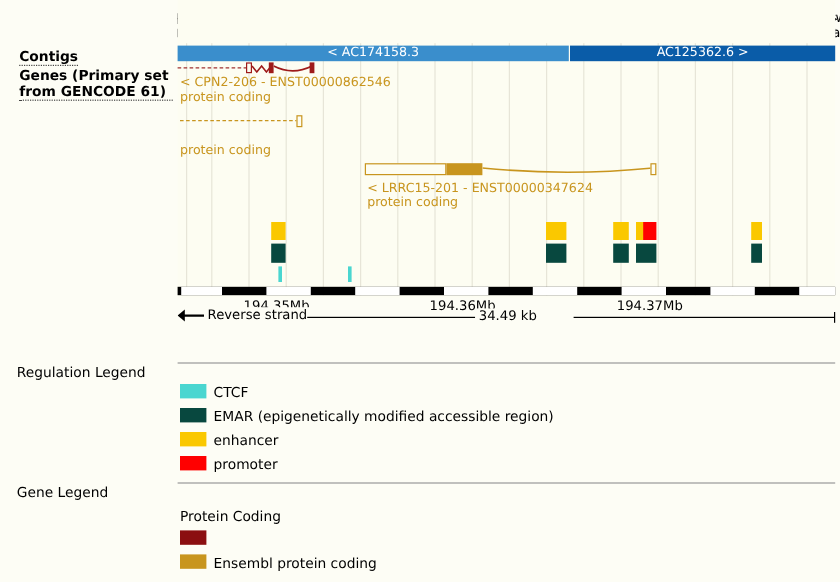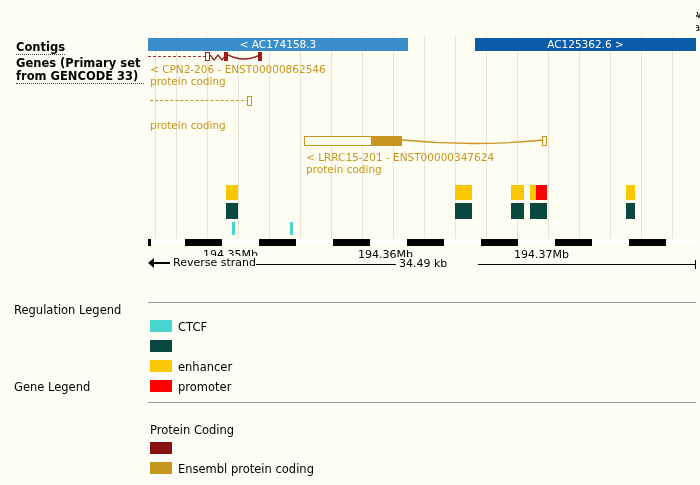--- a/index.html
+++ b/index.html
@@ -121,24 +121,24 @@
   <div class="gridline" style="left:548px;"></div>
   <div class="gridline" style="left:579px;"></div>
   <div class="gridline" style="left:610px;"></div>
   <div class="gridline" style="left:641px;"></div>
   <div class="gridline" style="left:672px;"></div>
 
   <div class="tracklabel" style="left:16px;top:41px;width:128px;">
     <span class="dotted">Contigs</span>
   </div>
   <div class="tracklabel" style="left:16px;top:57px;width:128px;">
-    <span class="dotted">Genes (Primary set from GENCODE 33)</span>
-  </div>
-
-  <div class="contig" style="left:148px;top:38px;width:260px;background:#3a8ecc;">&lt; AC174158.3</div>
+    <span class="dotted">Genes (Primary set from GENCODE 61)</span>
+  </div>
+
+  <div class="contig" style="left:148px;top:38px;width:326px;background:#3a8ecc;">&lt; AC174158.3</div>
   <div class="contig" style="left:475px;top:38px;width:221px;background:#0a5ca8;">AC125362.6 &gt;</div>
 
   <div class="abs" style="left:148px;top:50px;width:170px;height:12px;">
     <div class="intron-dash" style="left:0px;top:6px;width:58px;"></div>
     <div class="exon-open" style="left:57px;top:2px;width:5px;height:9px;border:1.3px solid #9e1b1b;box-sizing:border-box;"></div>
     <svg class="abs" style="left:62px;top:3px;" width="16" height="8" viewBox="0 0 16 8">
       <polyline points="0,2 4,7 8,2 12,7 16,2" fill="none" stroke="#9e1b1b" stroke-width="1.3"></polyline>
     </svg>
     <div class="exon" style="left:76px;top:2px;width:4px;height:9px;"></div>
     <svg class="abs" style="left:80px;top:4px;" width="32" height="8" viewBox="0 0 32 8">
@@ -210,28 +210,29 @@
     <div class="kbtext" style="left:248px;top:1px;">34.49 kb</div>
   </div>
 
   <div class="legend-head" style="left:14px;top:303px;">Regulation Legend</div>
   <div class="legendrule" style="left:148px;top:302px;width:548px;"></div>
 
   <div class="swatch" style="left:150px;top:320px;background:#4ad6d0;"></div>
   <div class="legend-text" style="left:178px;top:320px;">CTCF</div>
 
   <div class="swatch" style="left:150px;top:340px;background:#08483f;"></div>
+  <div class="legend-text" style="left:178px;top:340px;">EMAR (epigenetically modified accessible region)</div>
 
   <div class="swatch" style="left:150px;top:360px;background:#fac800;"></div>
   <div class="legend-text" style="left:178px;top:360px;">enhancer</div>
 
   <div class="swatch" style="left:150px;top:380px;background:#ff0000;"></div>
   <div class="legend-text" style="left:178px;top:380px;">promoter</div>
 
-  <div class="legend-head" style="left:14px;top:380px;">Gene Legend</div>
+  <div class="legend-head" style="left:14px;top:403px;">Gene Legend</div>
   <div class="legendrule" style="left:148px;top:402px;width:548px;"></div>
 
   <div class="legend-sub" style="left:150px;top:423px;">Protein Coding</div>
 
   <div class="swatch" style="left:150px;top:442px;background:#8b0f11;"></div>
   <div class="legend-text" style="left:178px;top:462px;text-align:right;">Ensembl protein coding</div>
 
   <div class="swatch" style="left:150px;top:462px;background:#c8951e;"></div>
 
 </div>

